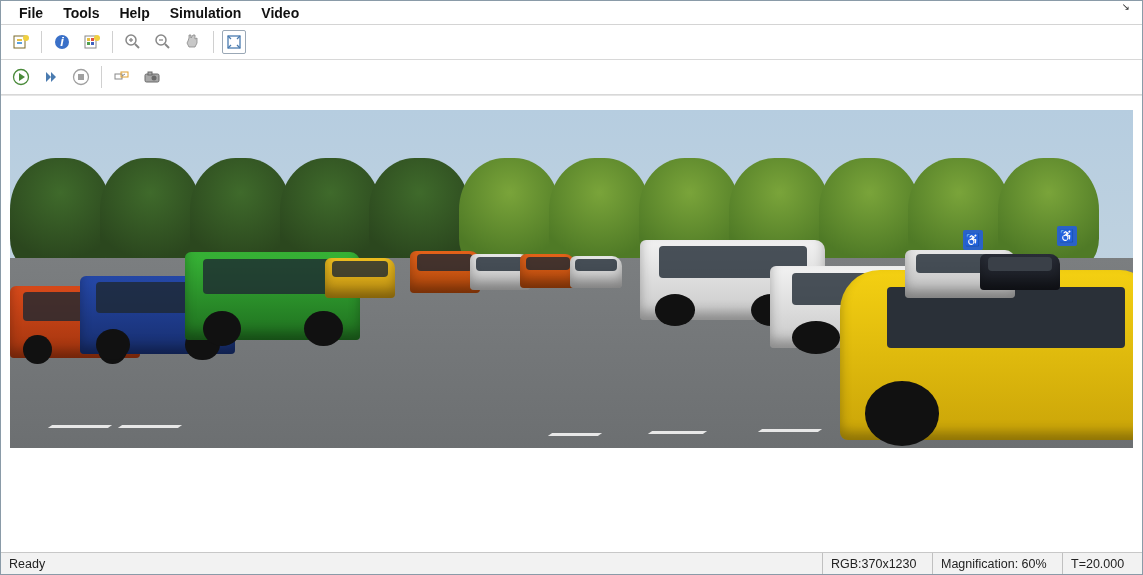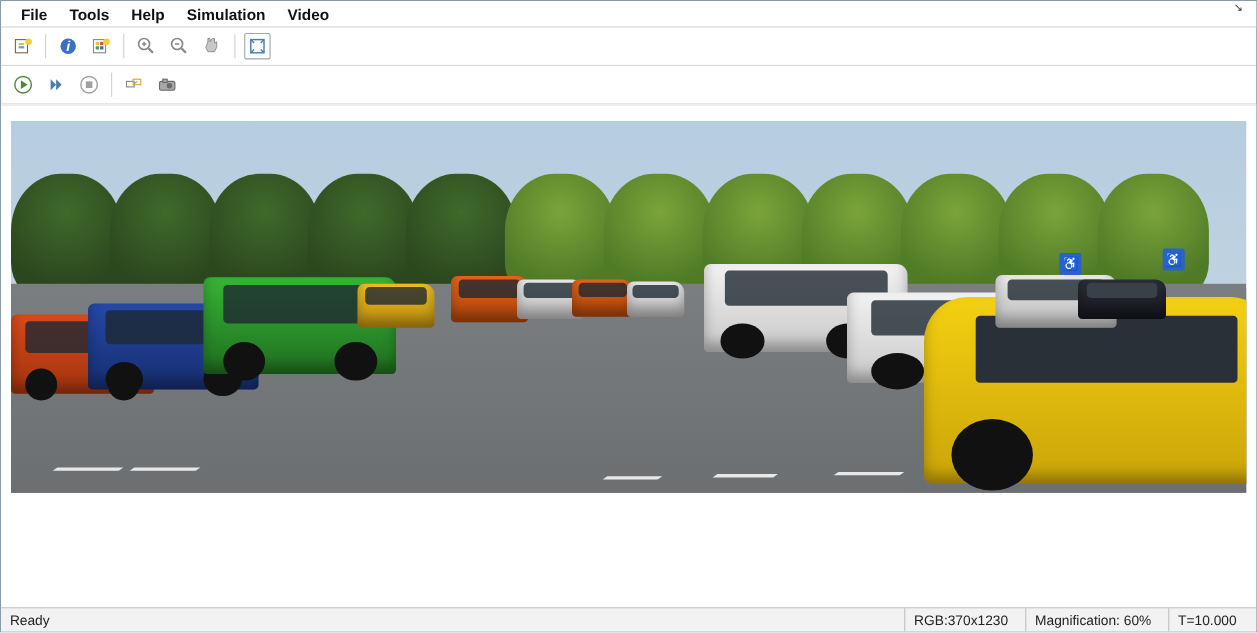--- a/index.html
+++ b/index.html
@@ -228,16 +228,16 @@
             <span class="sym">♿</span>
           </div>
       </div>
     </div>
   </div>
 
   <div class="status">
     <div class="cell first">Ready</div>
     <div class="cell" style="min-width:110px">RGB:370x1230</div>
     <div class="cell" style="min-width:130px">Magnification: 60%</div>
-    <div class="cell" style="min-width:80px">T=10.000</div>
+    <div class="cell" style="min-width:80px">T=20.000</div>
   </div>
 
 </div>
 
 </body></html>

